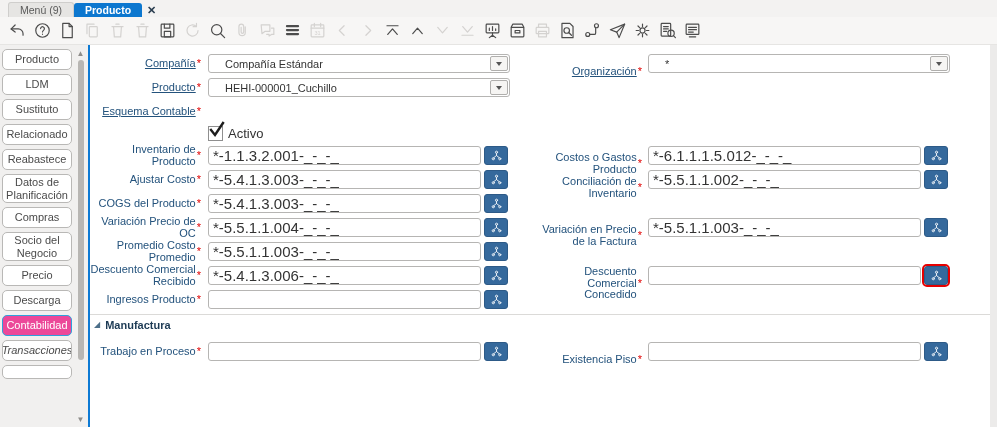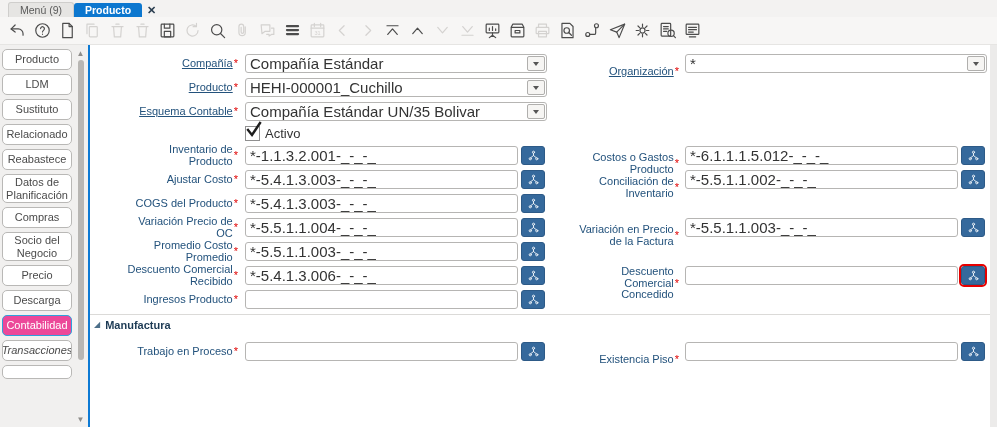--- a/index.html
+++ b/index.html
@@ -32,31 +32,31 @@
   .sarrow{position:absolute;left:0;width:13px;height:9px;color:#8f8d8a;font-size:8px;line-height:9px;text-align:center;cursor:pointer;}
   .sarrow.up{top:0;}
   .sarrow.down{bottom:0;}
   .sthumb{position:absolute;top:11px;left:4px;width:6px;height:300px;background:#b8b6b3;border-radius:3px;cursor:grab;}
 
   
   .content{position:absolute;top:45px;left:88px;right:7px;bottom:0;background:#fff;border-left:2px solid #0d7ad4;box-sizing:border-box;overflow:hidden;}
   .vscroll{position:absolute;top:45px;right:0;width:7px;bottom:0;background:#ecebea;cursor:grab;}
 
   .form{padding-top:9px;}
-  .row{display:flex;align-items:center;height:19px;margin-bottom:5px;padding-left:37px;}
+  .row{display:flex;align-items:center;height:19px;margin-bottom:5px;}
   .row.cbrow{height:15px;}
   .lab{width:118px;padding-right:7px;box-sizing:border-box;display:flex;align-items:center;justify-content:flex-end;text-align:right;font-size:11px;line-height:11.5px;color:#23527c;flex:0 0 auto;}
   .lab.r{width:114px;padding-right:6px;margin-top:16px;}
   .lab .lbl.link{text-decoration:underline;}
   .req{color:#e00000;margin-left:1px;}
   .fld{width:302px;display:flex;align-items:center;flex:0 0 auto;}
   .gapcol{width:24px;flex:0 0 auto;}
 
   .combo{width:302px;height:19px;border:1px solid #b6b5b3;border-radius:3px;background:#fff;display:flex;align-items:center;box-sizing:border-box;position:relative;cursor:pointer;}
-  .cval{font-size:15px;color:#333;padding-left:4px;white-space:nowrap;overflow:hidden;flex:1;}
+  .cval{font-size:11px;color:#333;padding-left:4px;white-space:nowrap;overflow:hidden;flex:1;margin-left:12px;}
   .cbtn{position:absolute;top:1px;right:1px;bottom:1px;width:16px;border:1px solid #b0afad;border-radius:2px;background:#f6f5f3;display:flex;align-items:center;justify-content:center;cursor:pointer;}
   .caret{width:0;height:0;border-left:3.5px solid transparent;border-right:3.5px solid transparent;border-top:4px solid #555;}
 
   .tinput{width:273px;height:19px;border:1px solid #b6b5b3;border-radius:3px;background:#fff;box-sizing:border-box;font-size:15px;color:#333;display:flex;align-items:center;padding:0 4px;white-space:nowrap;overflow:hidden;cursor:text;}
   .acct-btn{width:24px;height:19px;background:#35699c;border:1px solid #2d5a87;border-radius:3px;margin-left:3px;display:flex;align-items:center;justify-content:center;padding:0;cursor:pointer;box-sizing:border-box;flex:0 0 auto;}
   .acct-btn svg{width:13px;height:13px;stroke:#e9f0f6;stroke-width:1.8;fill:none;stroke-linecap:round;}
   .acct-btn.hl{outline:2px solid #e60000;outline-offset:0;}
 
   .checkwrap{display:flex;align-items:center;}
   .cb{width:13px;height:13px;border:1px solid #8f8f8f;background:#fff;position:relative;cursor:pointer;}
@@ -327,28 +327,20 @@
               </span>
             </div>
           </div>
       </div>
 
       <div class="row">
         <div class="lab">
             <span class="lbl link">Esquema Contable</span>
             <span class="req">*</span>
           </div>
-        <div class="fld">
-            <div class="combo">
-              <span class="cval">Compañía Estándar UN/35 Bolivar</span>
-              <span class="cbtn">
-                <i class="caret"></i>
-              </span>
-            </div>
-          </div>
       </div>
 
       <div class="row cbrow">
         <div class="lab"></div>
         <div class="fld checkwrap">
           <span class="cb">
               <svg viewBox="0 0 17 17">
                 <path d="M3 9l4 5L15 2"></path>
               </svg>
             </span>

